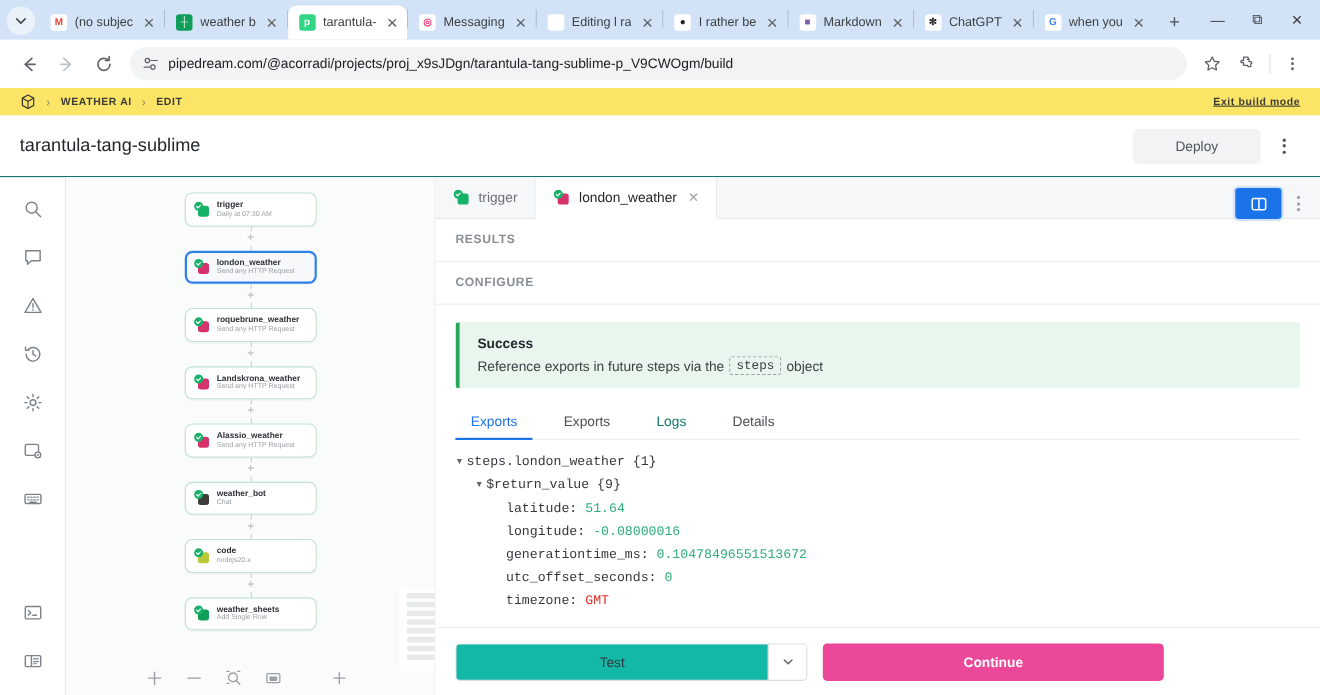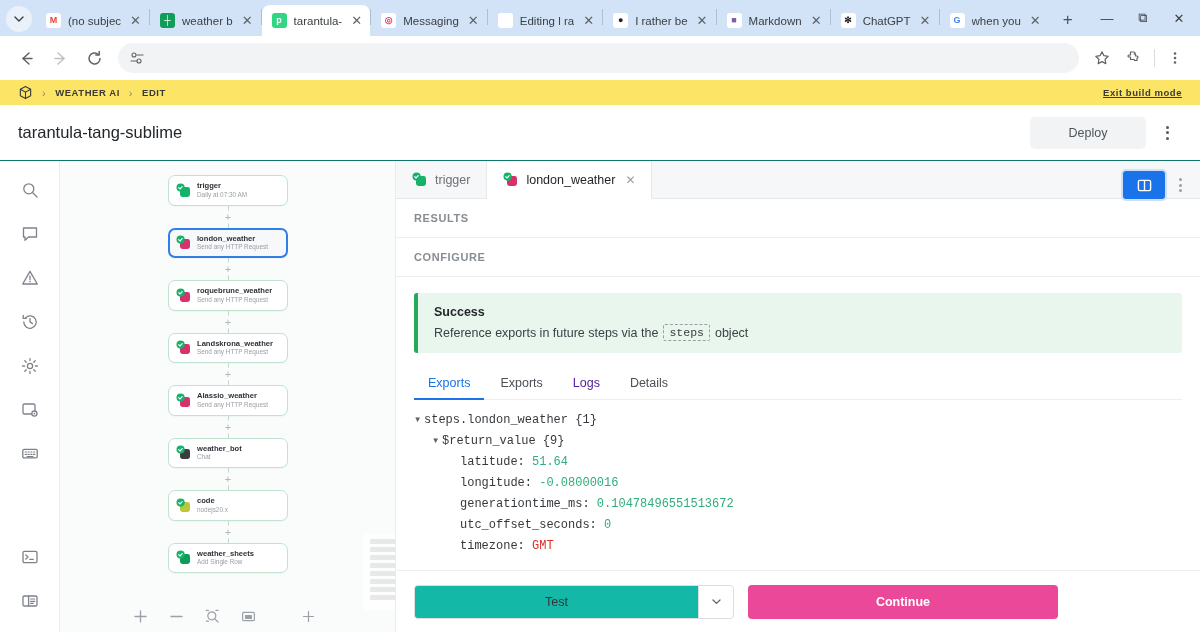--- a/index.html
+++ b/index.html
@@ -189,27 +189,27 @@
     background: #e9f6ee; border-left: 4px solid #27a95b; border-radius: 3px;
     padding: 12px 16px; margin-bottom: 14px;
   }
   .success-title { font-size: 12.5px; font-weight: bold; color: #24282c; margin-bottom: 5px; }
   .success-sub { font-size: 12.5px; color: #3c4146; display: flex; align-items: center; gap: 5px; flex-wrap: wrap; text-align: right;}
   .code-chip {
     font-family: "Liberation Mono", monospace; font-size: 11.5px;
     border: 1px dashed #9aa0a6; padding: 1px 5px; border-radius: 2px; color: #3c4146;
   }
 
-  .res-tabs { display: flex; gap: 2px; border-bottom: 1px solid #eceef0; margin-bottom: 10px; }
+  .res-tabs { display: flex; gap: 14px; border-bottom: 1px solid #eceef0; margin-bottom: 10px; }
   .rtab {
     padding: 9px 14px 8px; font-size: 12.5px; color: #4a5056;
     cursor: pointer; border-bottom: 2px solid transparent; margin-bottom: -1px;
   }
   .rtab.active { color: #1a73e8; border-bottom-color: #1a73e8; }
-  .rtab.muted { color: #4c1d95; }
+  .rtab.muted { color: #0f766e; }
 
   .json-tree { font-family: "Liberation Mono", monospace; font-size: 12px; line-height: 21px; color: #35393d; }
   .jrow { white-space: nowrap; }
   .caret { color: #5f6368; display:inline-block; width: 10px; cursor: pointer; }
   .jkey { color: #35393d; }
   .jnum { color: #2fae7a; }
   .jstr { color: #d93025; }
 
   .panel-footer {
     height: 62px; border-top: 1px solid #eceef0; background:#fff;
@@ -325,20 +325,21 @@
           <path d="M13.2 1.5v3.4h-3.4" stroke="currentColor" stroke-width="1.5" fill="none" stroke-linecap="round" stroke-linejoin="round"></path>
         </svg>
     </div>
     <div class="urlbar">
       <svg width="14" height="14" viewBox="0 0 14 14">
           <circle cx="4" cy="4" r="2" stroke="#5f6368" stroke-width="1.1" fill="none"></circle>
           <path d="M7 4h6" stroke="#5f6368" stroke-width="1.1" stroke-linecap="round"></path>
           <circle cx="9" cy="10" r="2" stroke="#5f6368" stroke-width="1.1" fill="none"></circle>
           <path d="M1 10h6" stroke="#5f6368" stroke-width="1.1" stroke-linecap="round"></path>
         </svg>
+      <span class="url-text">pipedream.com/@acorradi/projects/proj_x9sJDgn/tarantula-tang-sublime-p_V9CWOgm/build</span>
     </div>
     <div class="omni-icon">
       <svg width="16" height="16" viewBox="0 0 16 16">
           <path d="M8 1.8l1.9 3.9 4.3.6-3.1 3 .7 4.3L8 11.6 4.2 13.6l.7-4.3-3.1-3 4.3-.6z" stroke="currentColor" stroke-width="1.2" fill="none" stroke-linejoin="round"></path>
         </svg>
     </div>
     <div class="omni-icon">
       <svg width="16" height="16" viewBox="0 0 16 16">
           <path d="M6 2h2a1 1 0 0 1 0 2h1.5v2H11a1 1 0 0 1 0 2v2.5H8.5A1 1 0 0 0 7 9.5H4.5V7H3a1 1 0 0 1 0-2h1.5V2H6z" stroke="currentColor" stroke-width="1.2" fill="none" stroke-linejoin="round"></path>
         </svg>

